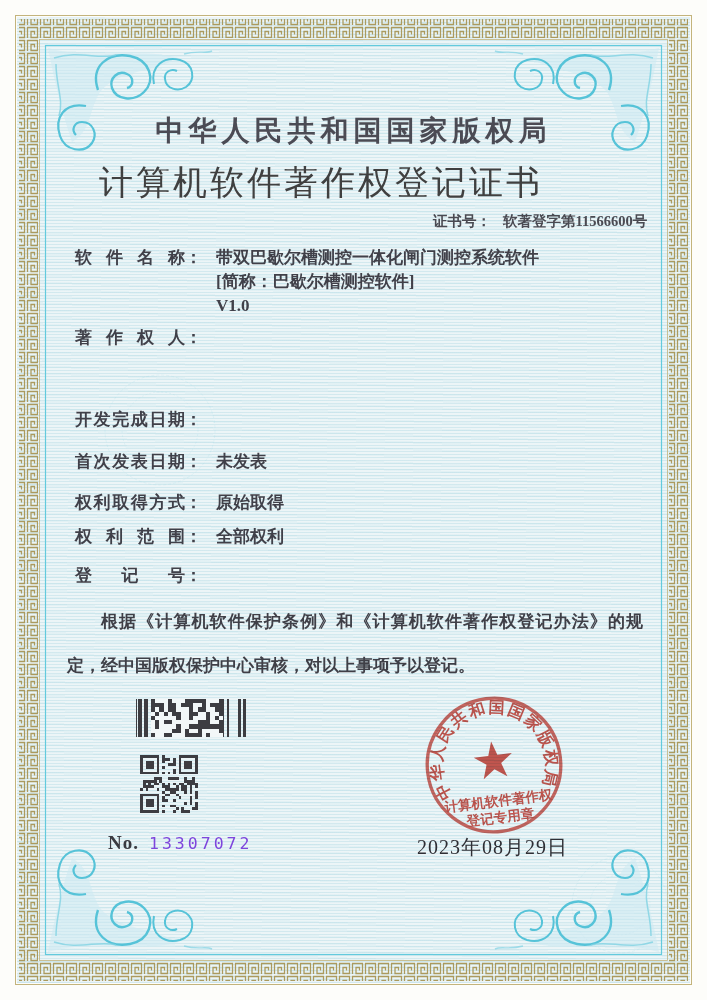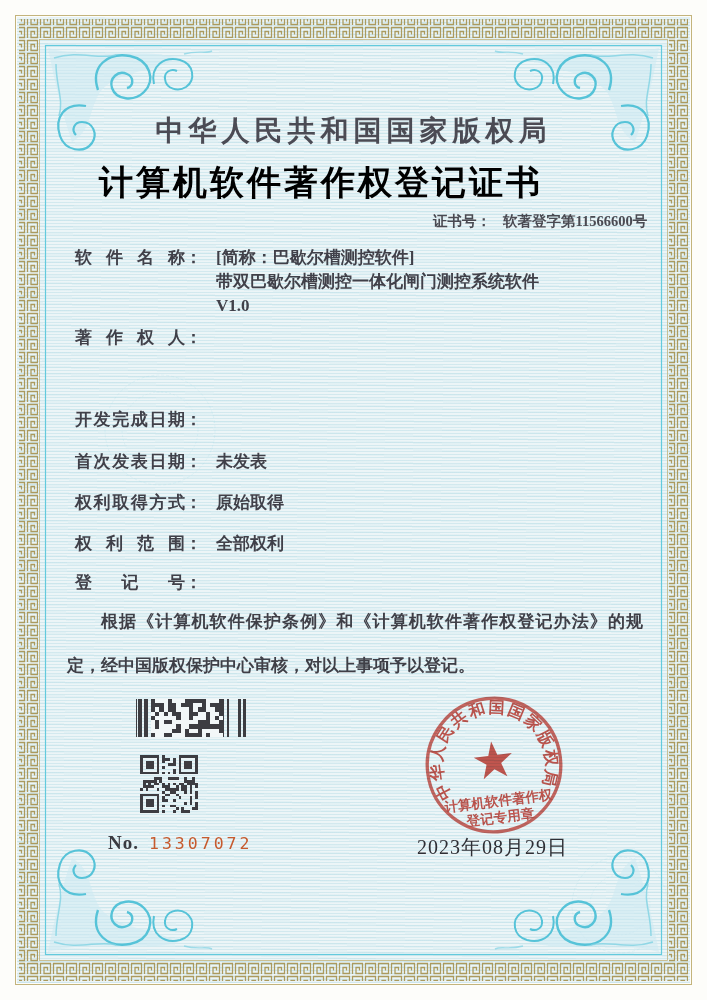--- a/index.html
+++ b/index.html
@@ -19,37 +19,37 @@
   }
   svg.frame{position:absolute;left:0;top:0;}
   .content{position:absolute;inset:0;}
 
   .authority{
     position:absolute;top:112px;left:0;width:707px;text-align:center;
     font-size:28px;font-weight:700;letter-spacing:5px;color:#4b4b54;
   }
   .cert-title{
     position:absolute;top:160px;left:0;width:642px;text-align:center;
-    font-size:34px;font-weight:700;letter-spacing:3px;color:#000000;
+    font-size:34px;font-weight:400;letter-spacing:3px;color:#404040;
   }
   .cert-no{
     position:absolute;top:212px;left:433px;font-size:14.5px;font-weight:600;color:#4a4a52;
   }
   .cert-no .v{margin-left:12px;}
 
   .fields{position:absolute;left:75px;top:246px;width:575px;}
   .field-row{display:flex;align-items:flex-start;line-height:24px;font-size:17px;font-weight:600;color:#404049;}
   .field-label{display:inline-block;width:110px;text-align:justify;text-align-last:justify;flex:none;}
   .field-colon{flex:none;margin-right:14px;}
   .field-value{flex:1;}
   .field-row:nth-child(1){margin-bottom:8px;}
   .field-row:nth-child(2){margin-bottom:58px;}
   .field-row:nth-child(3){margin-bottom:18px;}
   .field-row:nth-child(4){margin-bottom:17px;}
-  .field-row:nth-child(5){margin-bottom:17px;}
+  .field-row:nth-child(5){margin-bottom:10px;}
   .field-row:nth-child(6){margin-bottom:15px;align-items:center;}
 
   .statement{
     position:absolute;top:600px;left:67px;width:576px;
     font-size:17px;font-weight:600;line-height:44px;color:#3f3f47;
     text-indent:2em;text-align:justify;margin:0;
   }
 
   .barcode{position:absolute;left:134px;top:699px;width:112px;height:38px;background:#fff0;}
   .bc-bars{position:absolute;inset:0;display:flex;}
@@ -62,21 +62,21 @@
 
   .qrcode{position:absolute;left:140px;top:755px;width:58px;height:58px;}
 
   .seal{position:absolute;left:421px;top:692px;width:146px;height:146px;mix-blend-mode:multiply;opacity:.92;}
   .seal text{font-family:"Liberation Serif","DejaVu Serif",serif;}
 
   .no-line{position:absolute;left:108px;top:832px;font-size:19px;color:#3a3a40;}
   .no-line .no-label{font-weight:600;letter-spacing:1px;}
   .no-line .no-value{
     font-family:"DejaVu Sans Mono",monospace;font-size:16.5px;letter-spacing:3px;
-    color:#c2410c;margin-left:10px;opacity:.85;
+    color:#6d28d9;margin-left:10px;opacity:.85;
   }
   .issue-date{
     position:absolute;left:417px;top:834px;font-size:20px;font-weight:400;
     letter-spacing:1px;color:#2f2f35;
   }
 </style>
 </head>
 <body>
 
 <div class="page">
@@ -129,22 +129,22 @@
 
     <div class="cert-no">
       <span class="l">证书号：</span><span class="v">软著登字第11566600号</span>
     </div>
 
     <div class="fields" id="fields">
         <div class="field-row">
           <span class="field-label">软件名称</span>
           <span class="field-colon">：</span>
           <div class="field-value">
+            <div>带双巴歇尔槽测控一体化闸门测控系统软件</div>
             <div>[简称：巴歇尔槽测控软件]</div>
-            <div>带双巴歇尔槽测控一体化闸门测控系统软件</div>
             <div>V1.0</div>
           </div>
         </div>
         <div class="field-row">
           <span class="field-label">著作权人</span>
           <span class="field-colon">：</span>
         </div>
         <div class="field-row">
           <span class="field-label">开发完成日期</span>
           <span class="field-colon">：</span>

